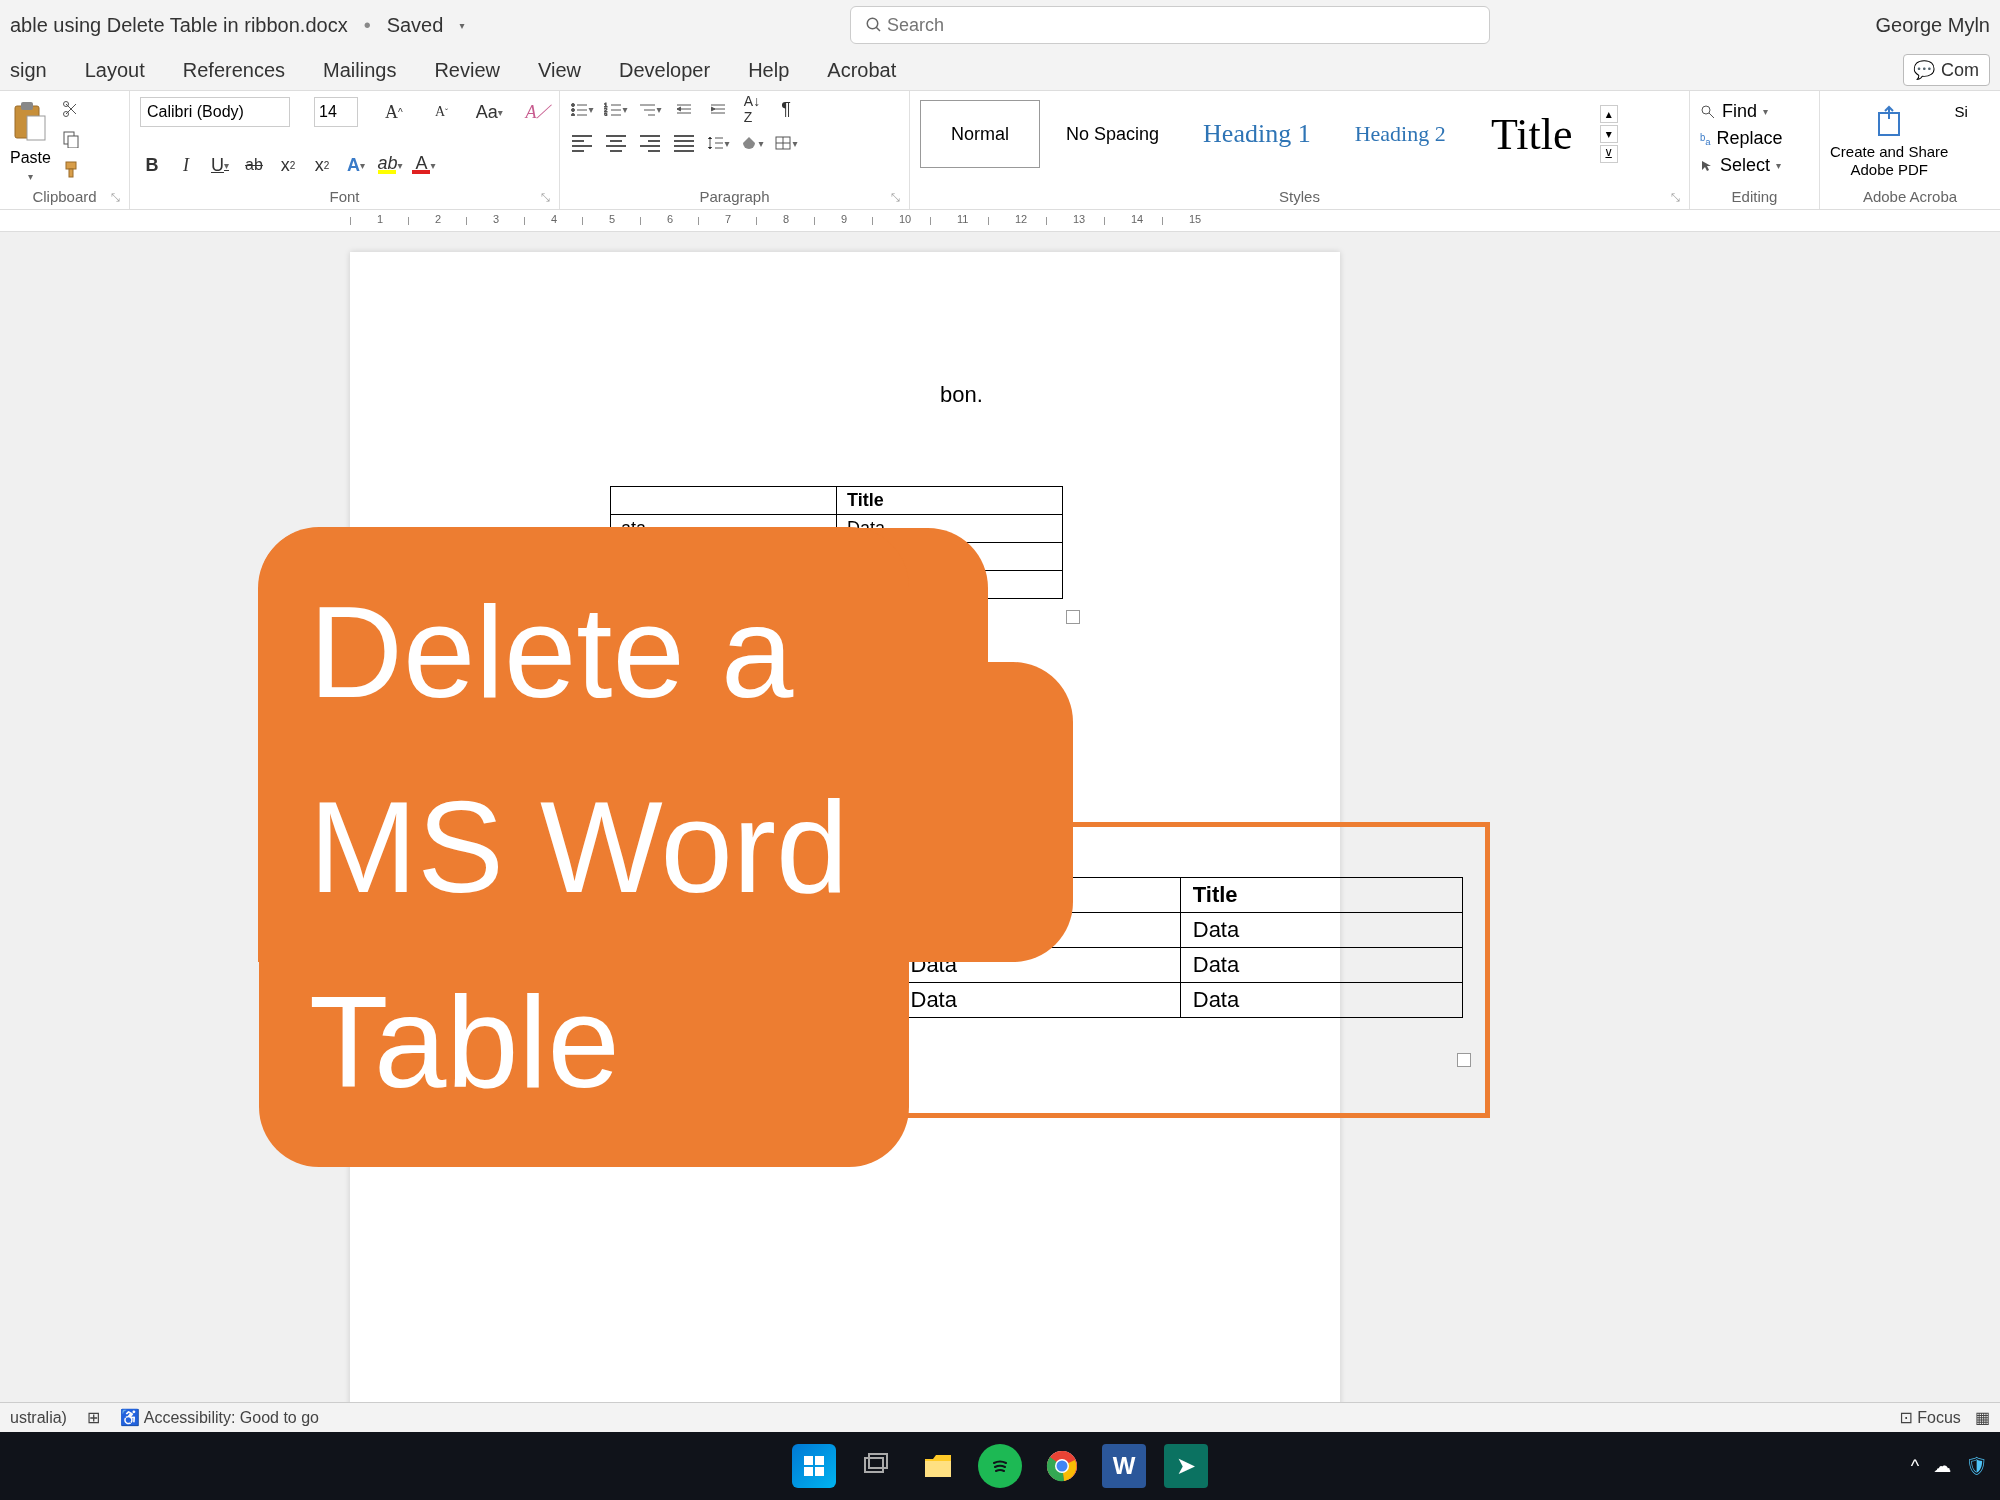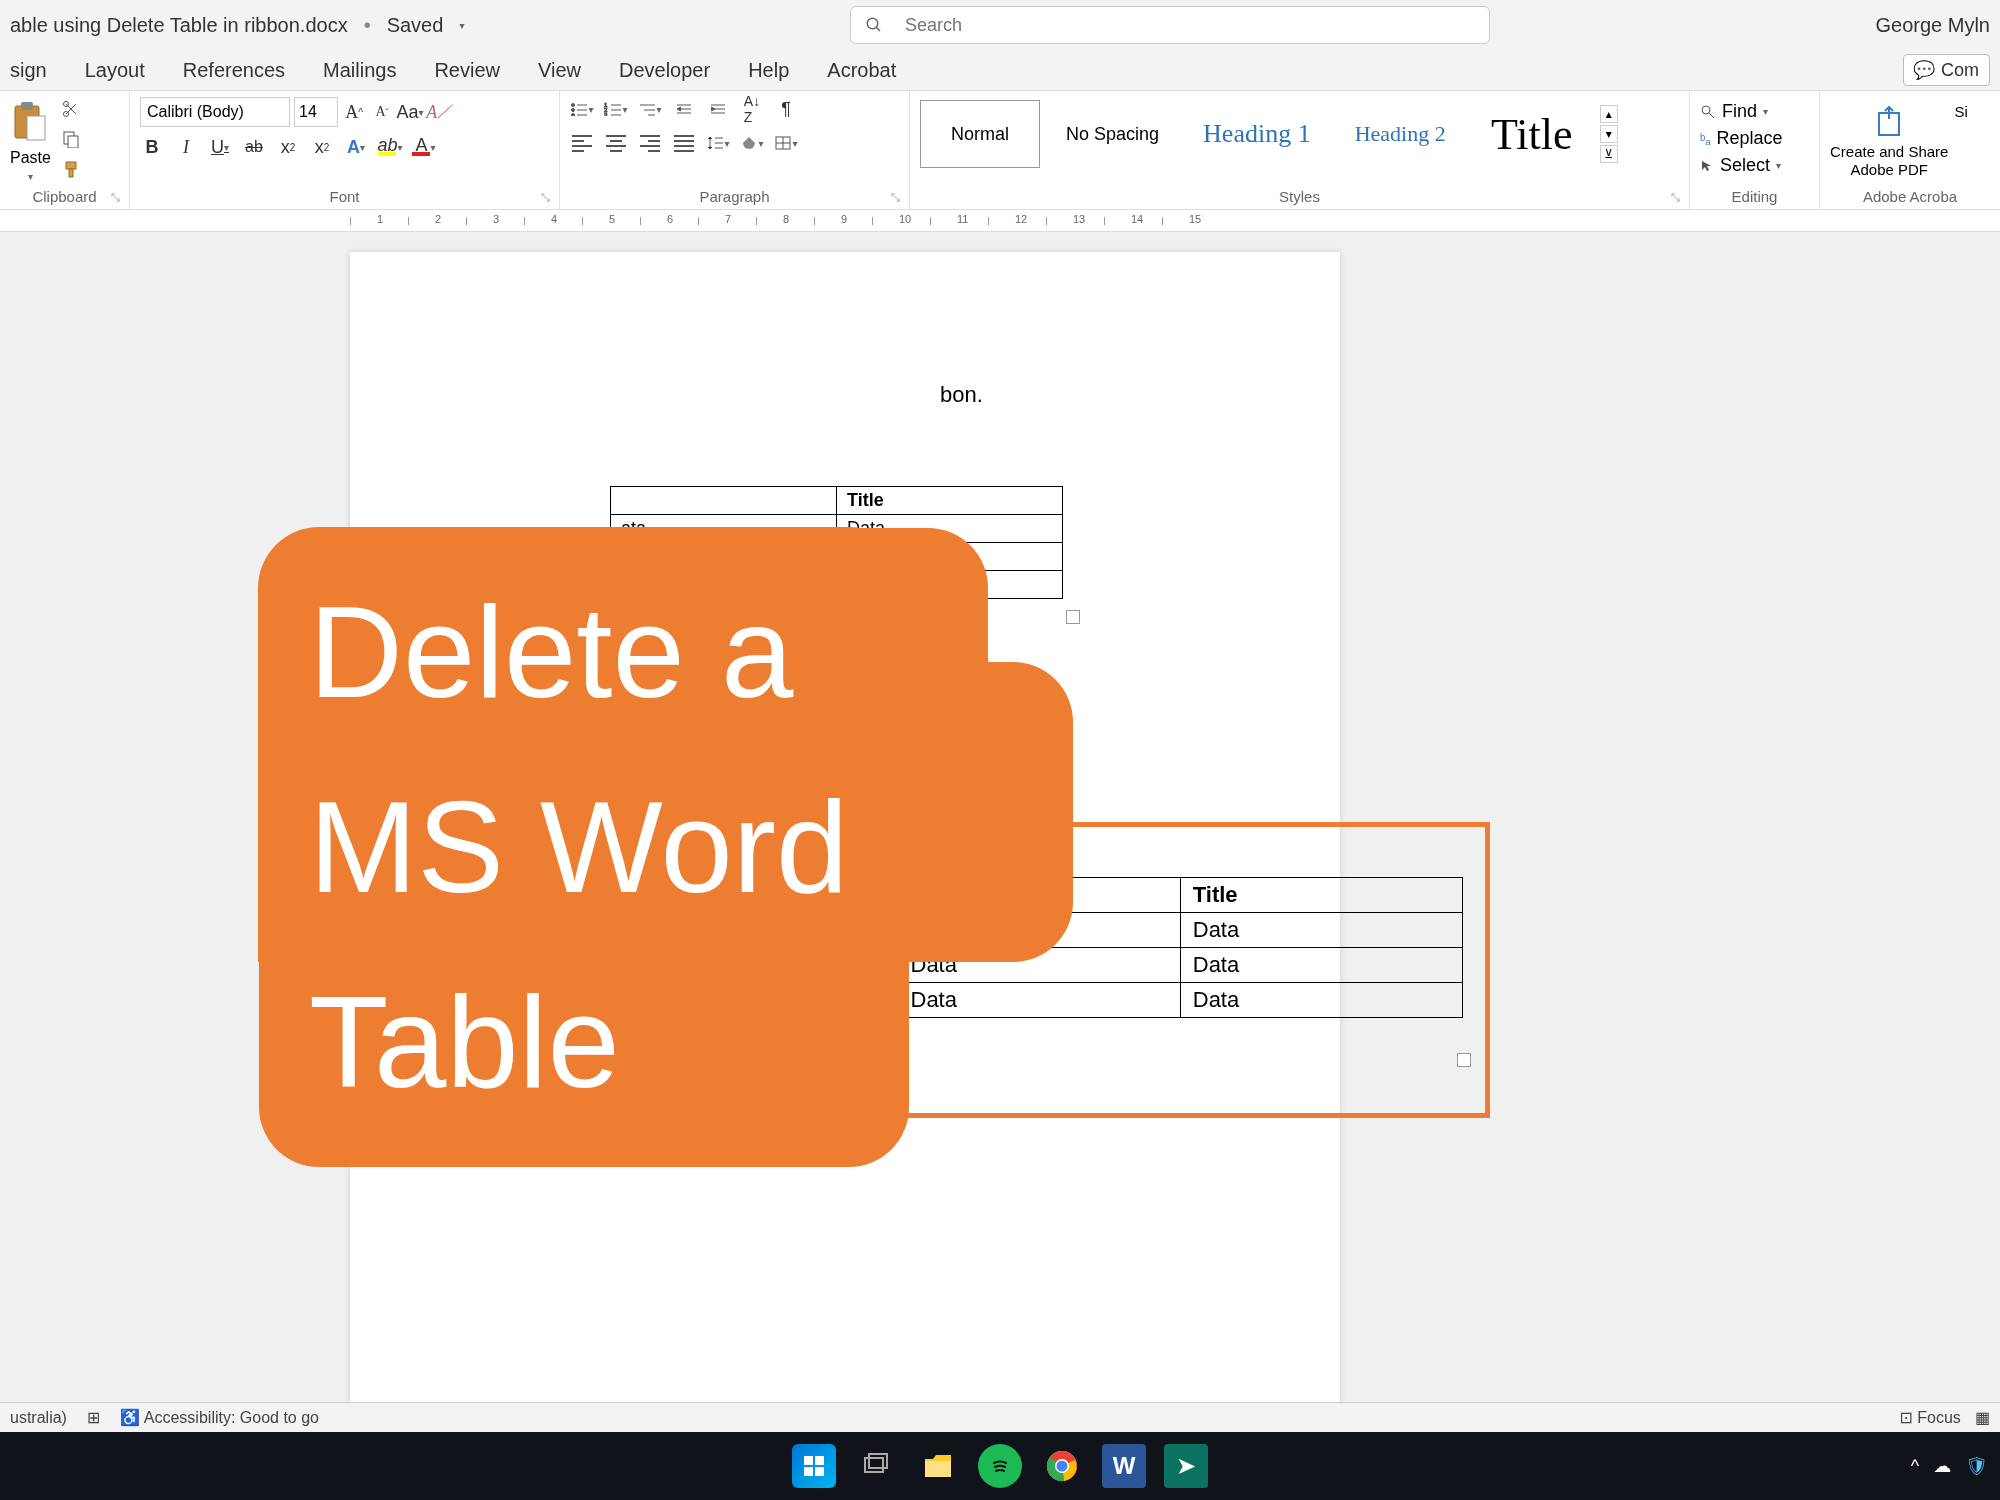--- a/index.html
+++ b/index.html
@@ -1,34 +1,34 @@
 <!DOCTYPE html>
 <html><head>
 <meta charset="utf-8">
 <style>
 * { margin: 0; padding: 0; box-sizing: border-box; font-family: 'Segoe UI', Tahoma, sans-serif; }
 body { background: #f3f3f3; width: 2000px; height: 1500px; overflow: hidden; position: relative; }
 .top-bar { height: 50px; display: flex; align-items: center; justify-content: space-between; padding: 0 10px; background: #f3f3f3; }
 .doc-title { font-size: 20px; color: #333; display: flex; align-items: center; gap: 16px; }
 .doc-title .dot { color: #888; }
-.search-box { width: 640px; height: 38px; background: #fff; border: 1px solid #ccc; border-radius: 6px; display: flex; align-items: center; padding: 0 14px; gap: 22px; }
+.search-box { width: 640px; height: 38px; background: #fff; border: 1px solid #ccc; border-radius: 6px; display: flex; align-items: center; padding: 0 14px; gap: 4px; }
 .search-box svg { width: 18px; height: 18px; }
 .search-box input { border: none; outline: none; font-size: 18px; background: transparent; flex: 1; color: #666; }
 .user-name { font-size: 20px; color: #333; }
 .ribbon-tabs { height: 40px; display: flex; align-items: center; gap: 38px; padding: 0 10px; font-size: 20px; color: #333; }
 .ribbon-tabs span { cursor: pointer; }
 .comments-btn { margin-left: auto; padding: 4px 10px; border: 1px solid #bbb; border-radius: 4px; background: #fff; font-size: 18px; }
 .ribbon { height: 120px; background: #fff; border-top: 1px solid #ddd; border-bottom: 1px solid #ddd; display: flex; }
 .ribbon-group { padding: 6px 10px 0 10px; border-right: 1px solid #e0e0e0; display: flex; flex-direction: column; justify-content: space-between; position: relative; }
 .group-label { font-size: 15px; color: #666; text-align: center; padding-bottom: 4px; }
 .paste-btn { display: flex; flex-direction: column; align-items: center; gap: 4px; }
 .paste-icon { width: 40px; height: 48px; display: flex; align-items: center; justify-content: center; }
 .clipboard-wrap { display: flex; gap: 8px; align-items: flex-start; }
 .small-col { display: flex; flex-direction: column; gap: 6px; }
-.font-row1 { display: flex; align-items: center; gap: 4px; margin-bottom: 8px; }
+.font-row1 { display: flex; align-items: center; gap: 24px; margin-bottom: 26px; }
 .font-name { width: 150px; height: 30px; border: 1px solid #ccc; font-size: 16px; padding: 0 6px; }
 .font-size { width: 44px; height: 30px; border: 1px solid #ccc; font-size: 16px; padding: 0 4px; }
 .ribbon-btn { width: 24px; height: 24px; display: flex; align-items: center; justify-content: center; font-size: 18px; color: #333; cursor: pointer; }
 .font-row2 { display: flex; align-items: center; gap: 10px; }
 .btn-b { font-weight: bold; font-size: 18px; }
 .btn-i { font-style: italic; font-size: 18px; font-family: 'Times New Roman'; }
 .btn-u { text-decoration: underline; font-size: 18px; }
 .btn-strike { text-decoration: line-through; font-size: 16px; }
 .para-row { display: flex; align-items: center; gap: 10px; margin-bottom: 10px; }
 .align-icon { width: 20px; height: 16px; position: relative; }

